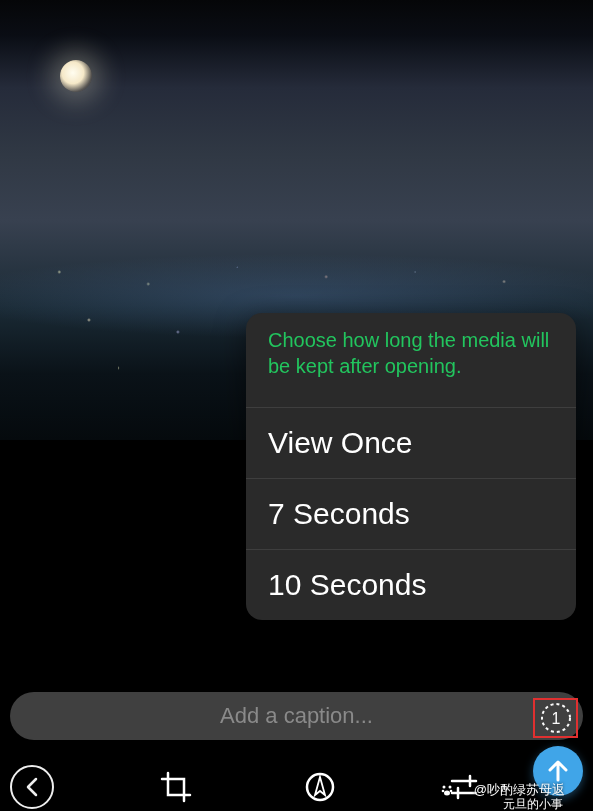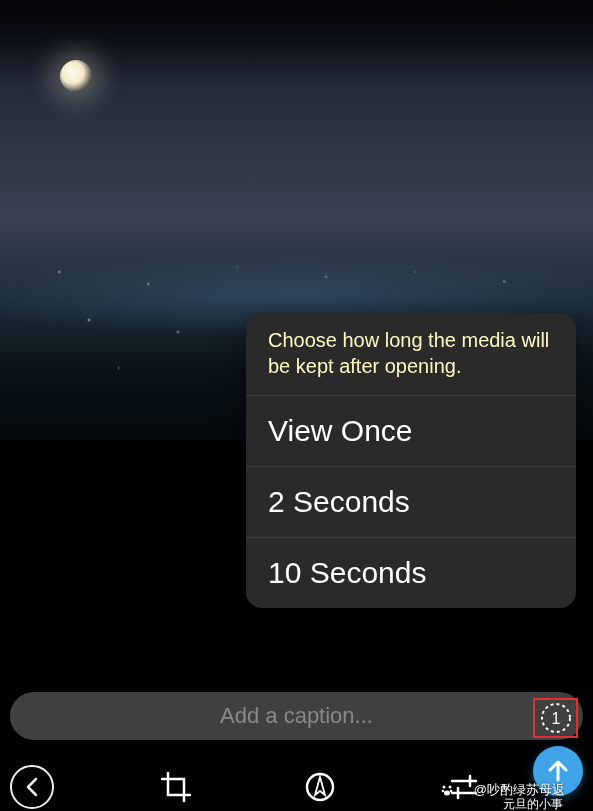--- a/index.html
+++ b/index.html
@@ -77,22 +77,22 @@
       position: absolute;
       left: 246px;
       top: 313px;
       width: 330px;
       background: #2a2a2a;
       border-radius: 16px;
       overflow: hidden;
       box-shadow: 0 8px 30px rgba(0,0,0,0.5);
     }
     .popup-header {
-      padding: 15px 22px 16px 22px;
-      color: #fef9c3;
+      padding: 15px 22px 28px 22px;
+      color: #22c55e;
       font-size: 20px;
       line-height: 1.28;
       border-bottom: 1px solid #3e3e3e;
     }
     .popup-item {
       padding: 18px 22px;
       color: #fff;
       font-size: 30px;
       border-bottom: 1px solid #3e3e3e;
       display: flex;
@@ -207,21 +207,21 @@
   <div class="city-lights"></div>
 </div>
 <div class="dark-area"></div>
 
 <div class="popup-menu">
   <div class="popup-header">Choose how long the media will be kept after opening.</div>
   <div class="popup-item">
     <span>View Once</span>
   </div>
   <div class="popup-item">
-    <span>2 Seconds</span>
+    <span>7 Seconds</span>
   </div>
   <div class="popup-item">
     <span>10 Seconds</span>
   </div>
 </div>
 
 <div class="caption-bar">
   <span class="caption-text">Add a caption...</span>
 </div>
 

